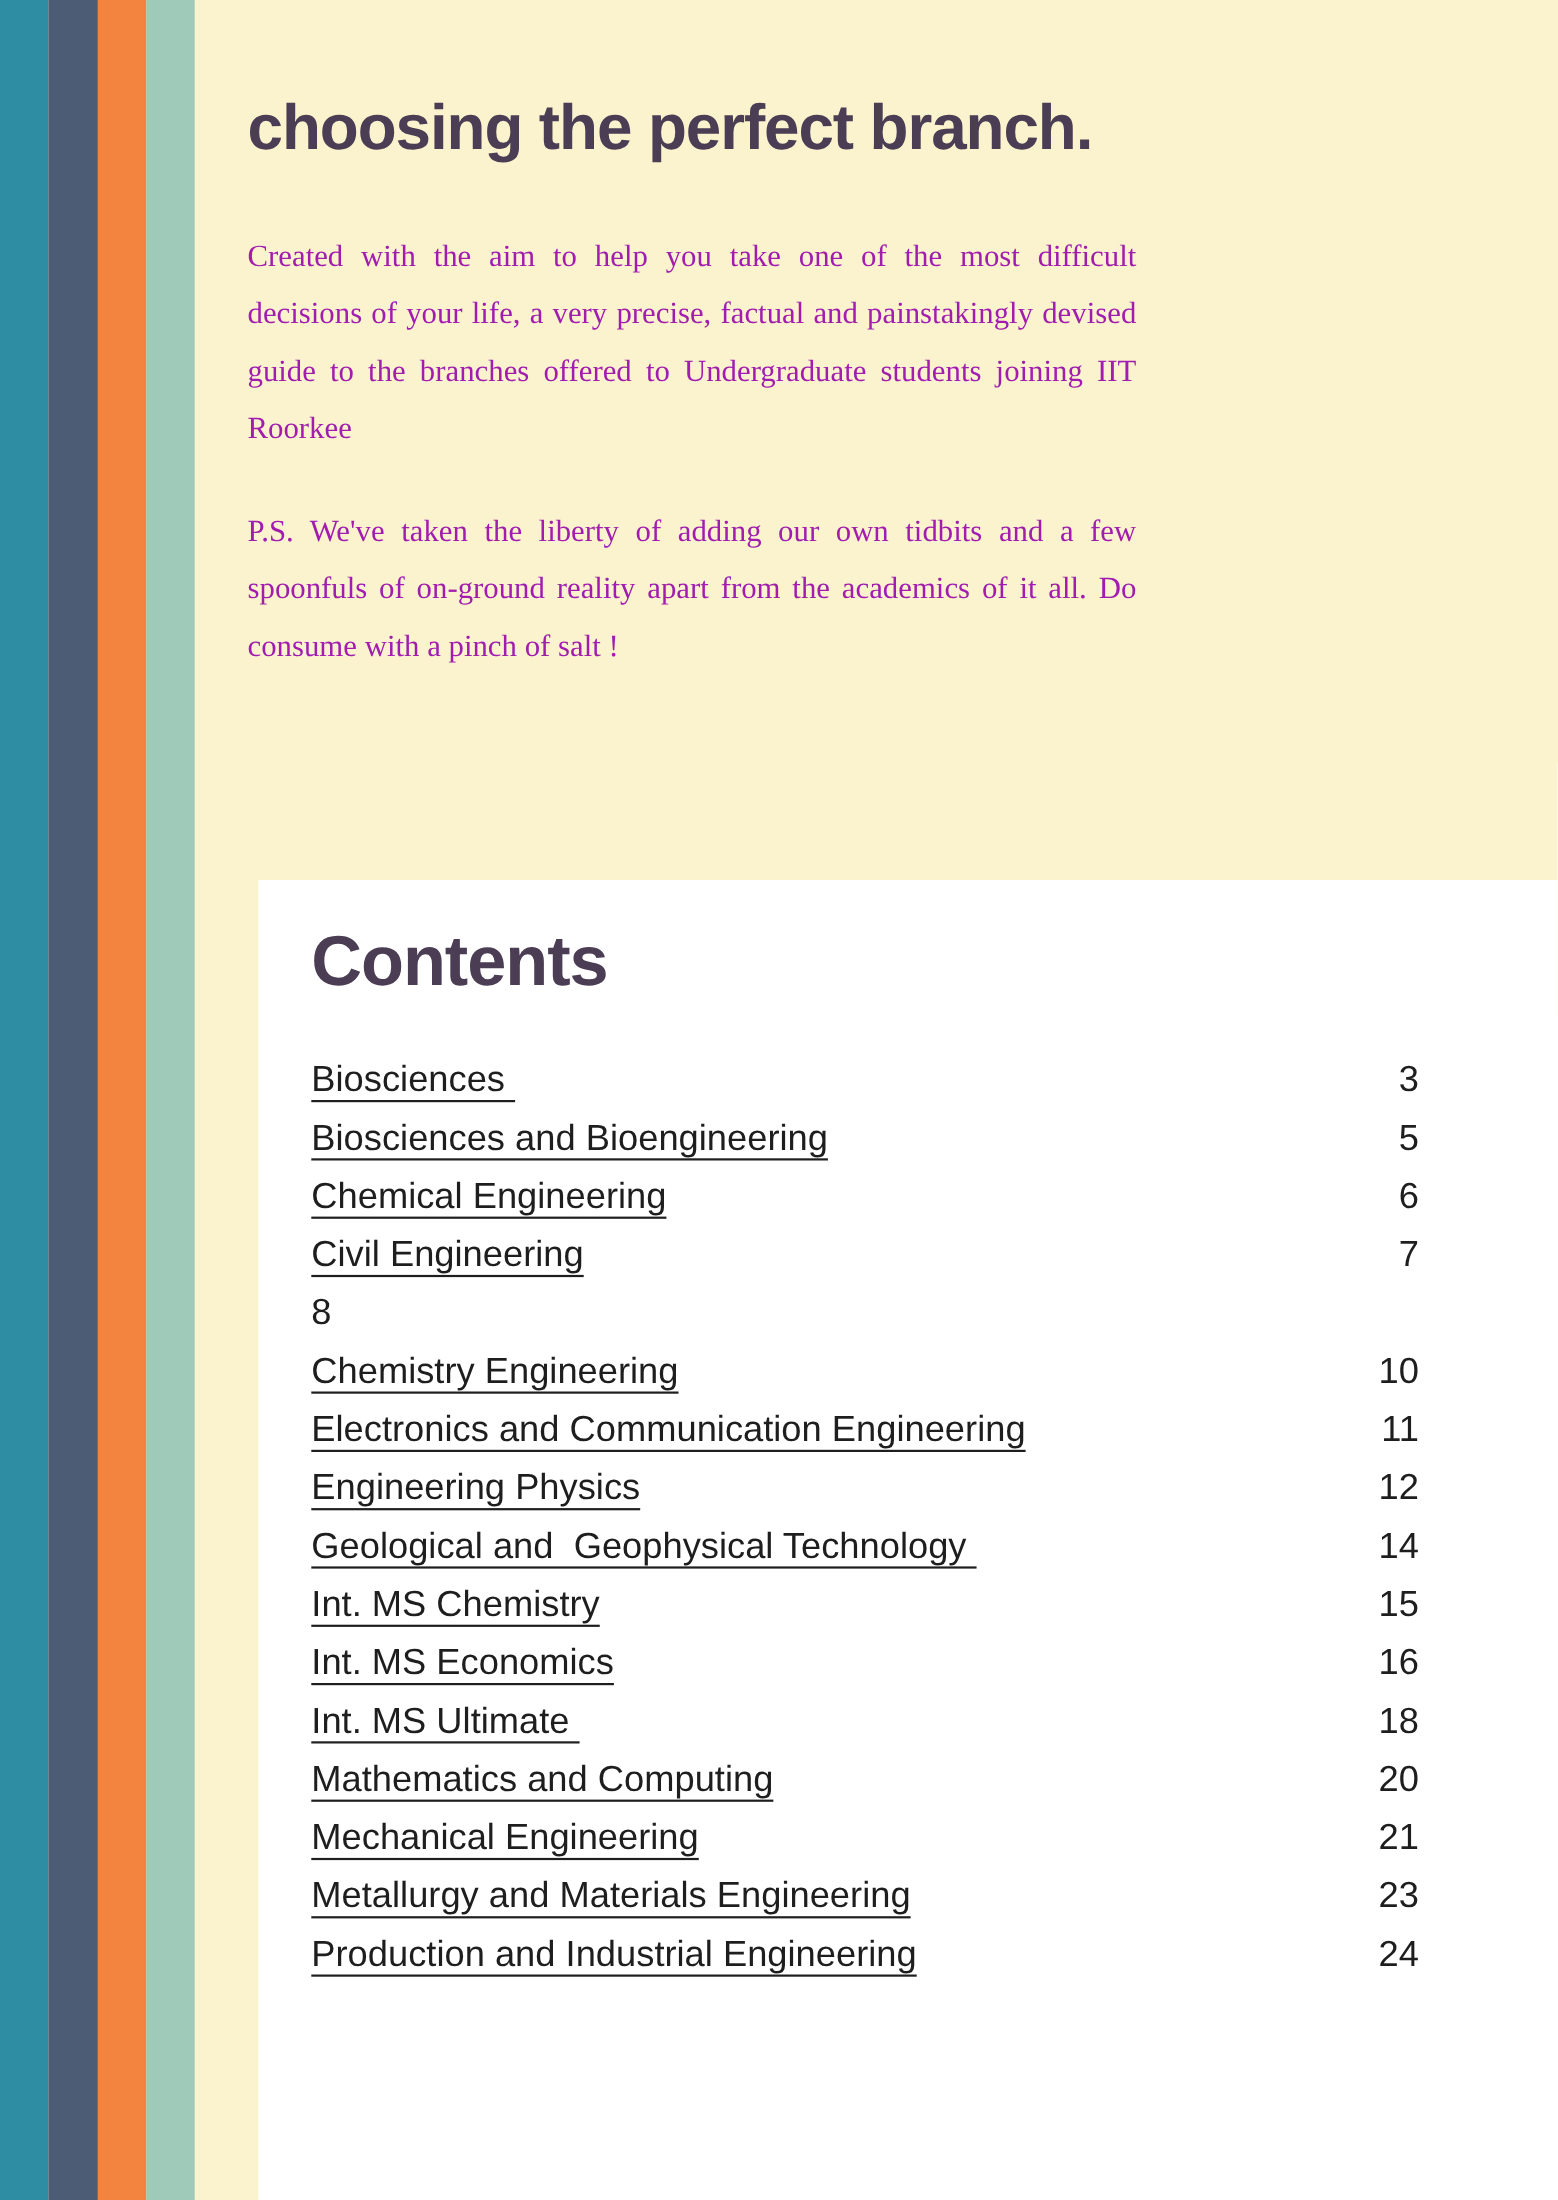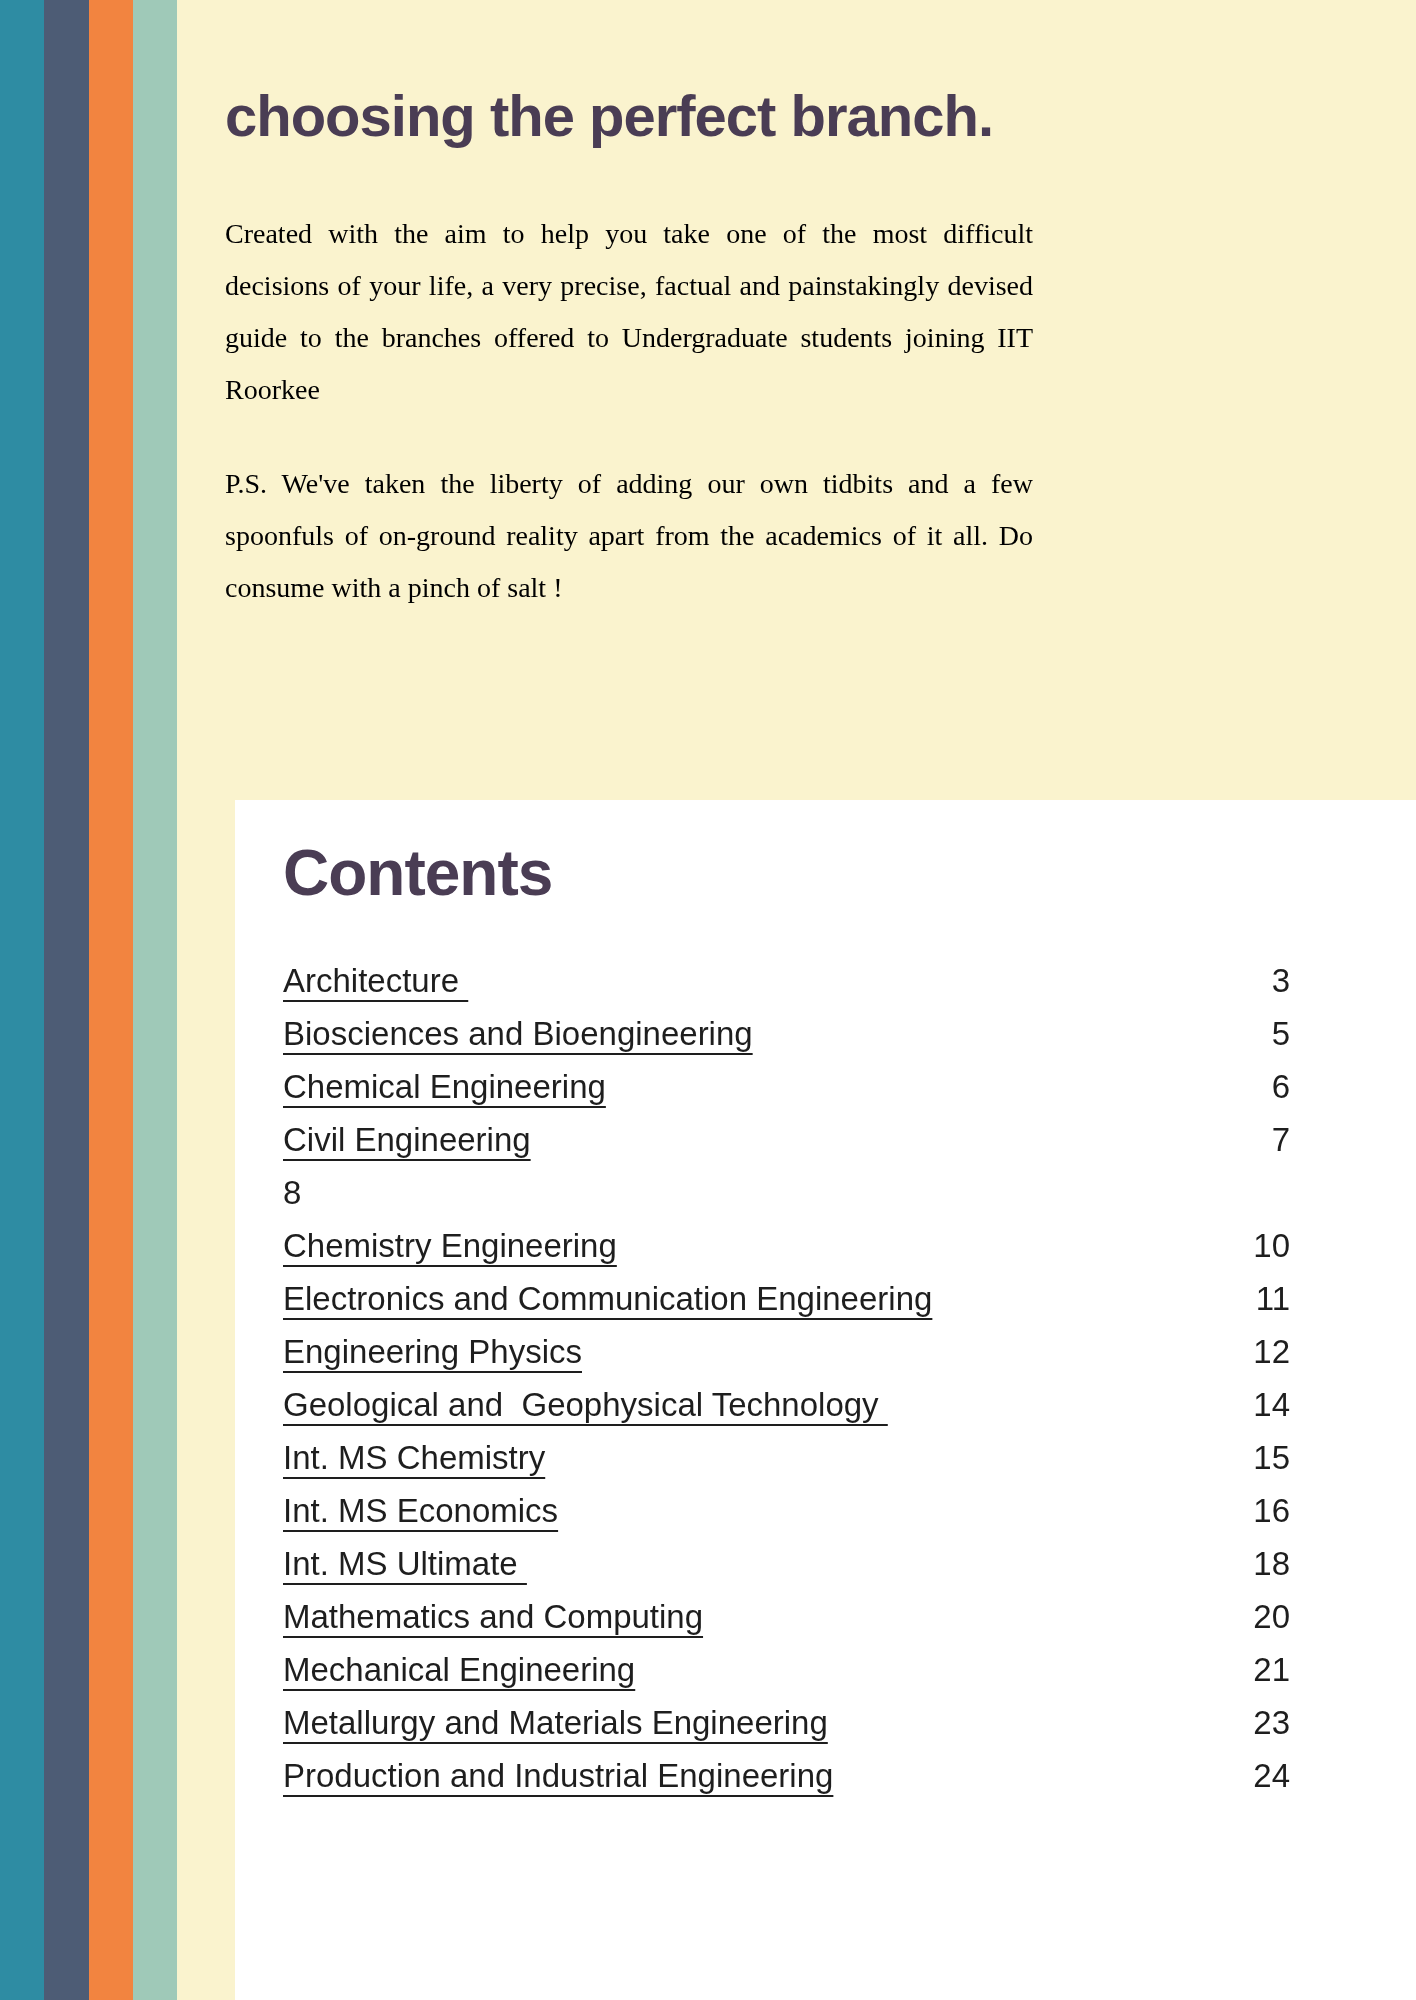--- a/index.html
+++ b/index.html
@@ -41,21 +41,21 @@
     font-size: 58px;
     line-height: 92px;
     letter-spacing: -1px;
     color: #4A3D54;
   }
   .hero-paragraphs {
     width: 808px;
     font-family: "Liberation Serif", serif;
     font-size: 28px;
     line-height: 52px;
-    color: #000000;
+    color: #a21caf;
     text-align: justify;
   }
   .para-intro { margin-top: 46px; }
   .para-ps    { margin-top: 42px; }
 
   
   .contents-box {
     position: absolute;
     left: 235px;
     top: 800px;
@@ -118,21 +118,21 @@
   <div class="hero-paragraphs">
     <p class="para-intro">Created with the aim to help you take one of the most difficult decisions of your life, a very precise, factual and painstakingly devised guide to the branches offered to Undergraduate students joining IIT Roorkee</p>
     <p class="para-ps">P.S. We've taken the liberty of adding our own tidbits and a few spoonfuls of on-ground reality apart from the academics of it all. Do consume with a pinch of salt !</p>
   </div>
 </div>
 
 <div class="contents-box">
   <h1 class="contents-heading">Contents</h1>
   <div class="toc">
     <div class="toc-row">
-      <span class="toc-label">Architecture </span>
+      <span class="toc-label">Biosciences </span>
       <span class="toc-page">3</span>
     </div>
     <div class="toc-row">
       <span class="toc-label">Biosciences and Bioengineering</span>
       <span class="toc-page">5</span>
     </div>
     <div class="toc-row">
       <span class="toc-label">Chemical Engineering</span>
       <span class="toc-page">6</span>
     </div>

